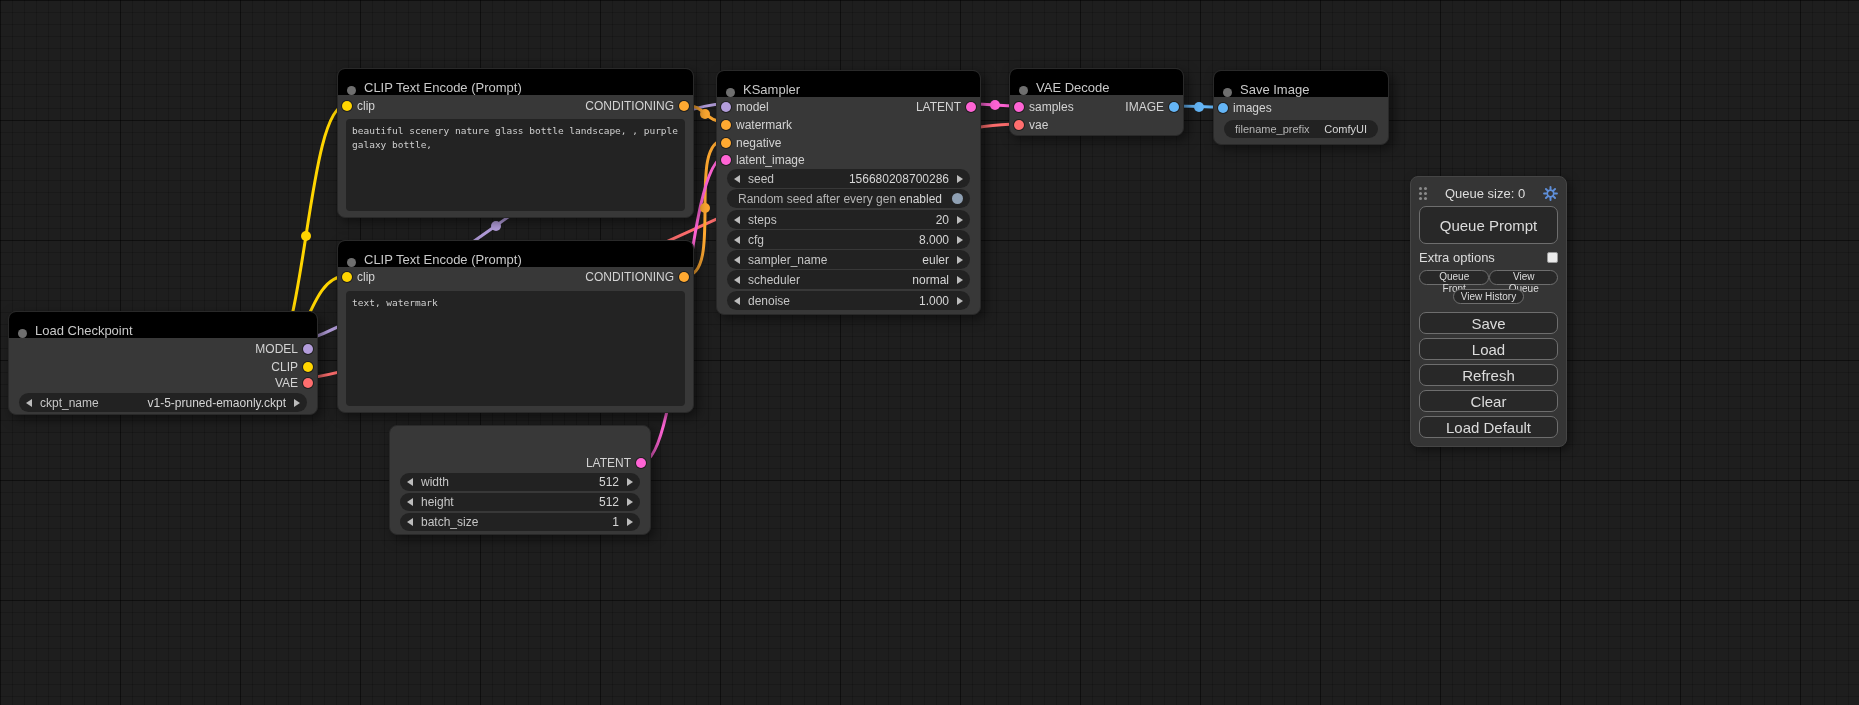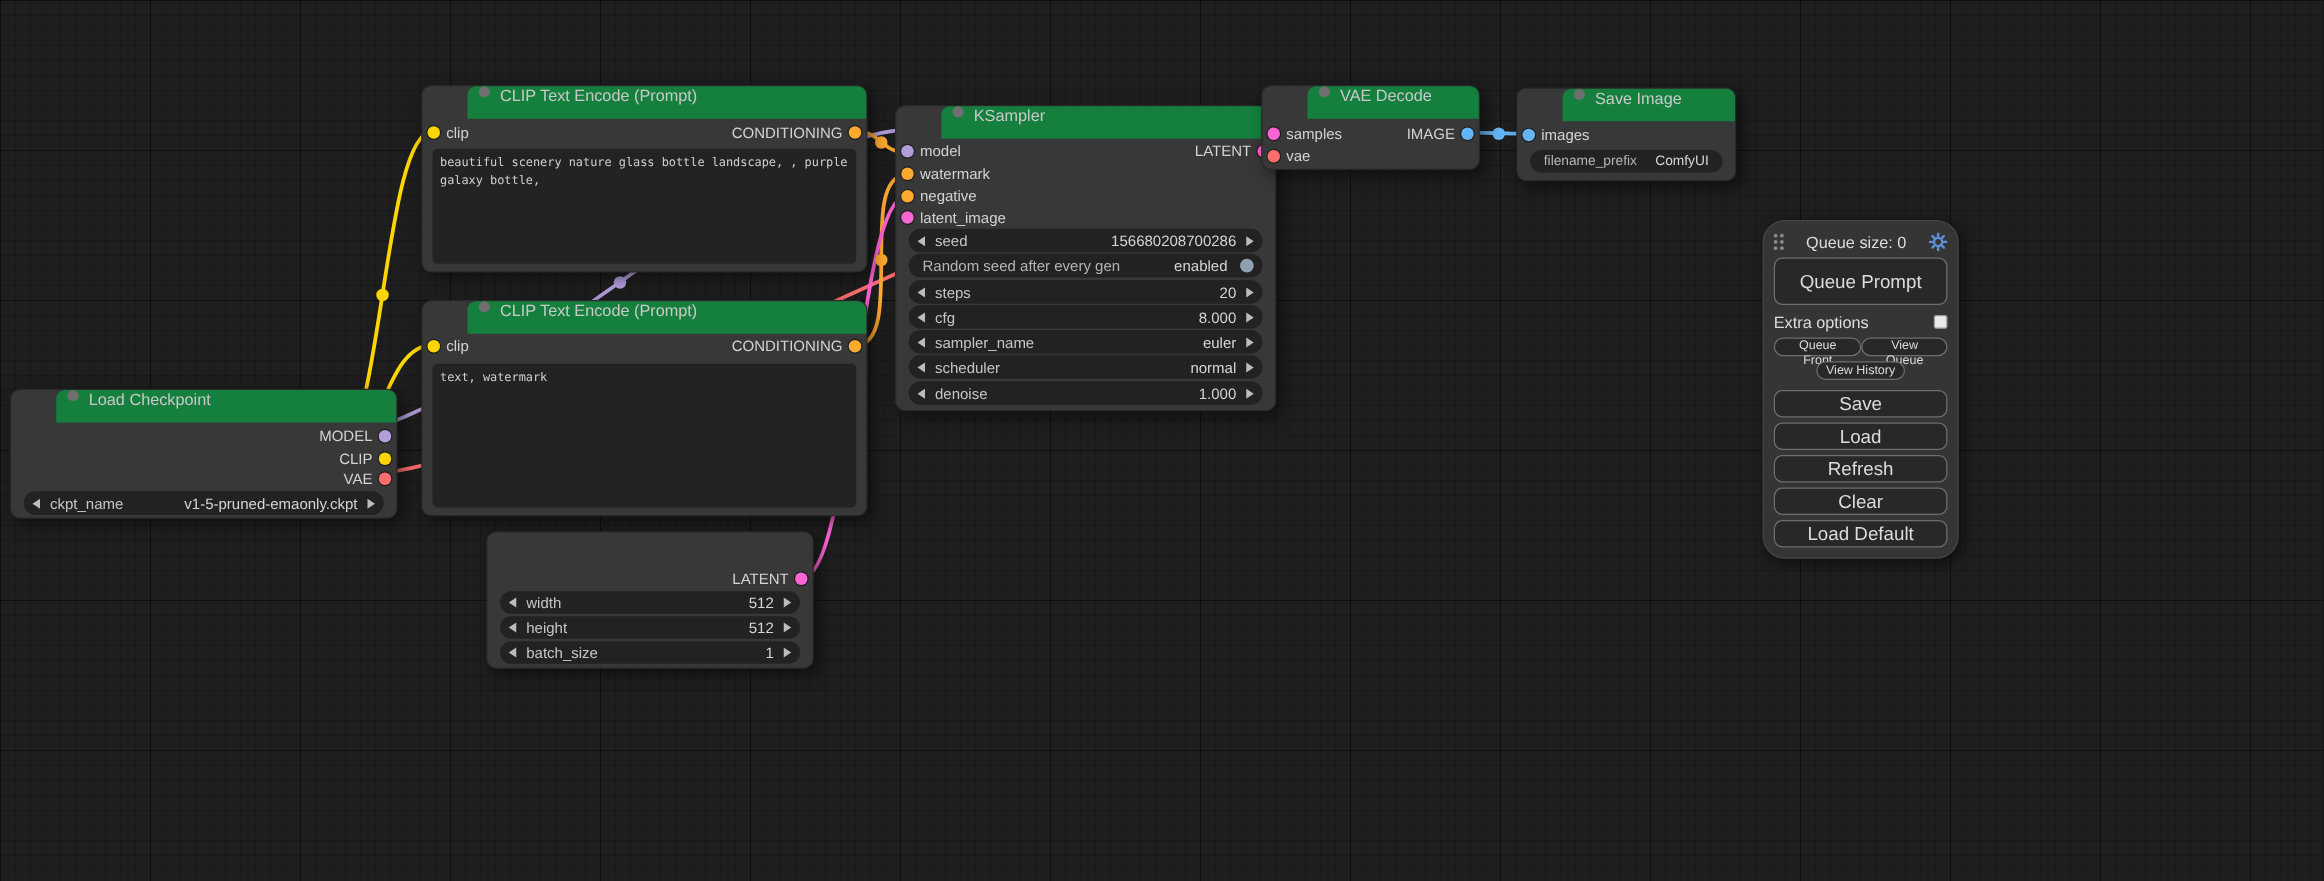--- a/index.html
+++ b/index.html
@@ -14,23 +14,23 @@
       linear-gradient(rgba(0,0,0,.18) 1px, transparent 1px),
       linear-gradient(90deg, rgba(0,0,0,.18) 1px, transparent 1px);
     background-size:120px 120px,120px 120px,12px 12px,12px 12px;
   }
   .links-svg{ position:absolute; left:0; top:0; }
   .node{
     position:absolute; background:#383838; border:1px solid #292929;
     border-radius:8px; box-shadow:4px 4px 12px rgba(0,0,0,.5);
   }
   .node-title{
-    height:26px; background:#15803d; border-radius:7px 7px 0 0;
-    display:flex; align-items:flex-start; padding:0 9px; gap:8px;
-    font-size:13px; color:#c9c9c9; white-space:nowrap;margin-left:36px;
+    height:26px; background:#000000; border-radius:7px 7px 0 0;
+    display:flex; align-items:flex-end; padding:0 9px; gap:8px;
+    font-size:13px; color:#c9c9c9; white-space:nowrap;
   }
   .status-dot{ width:9px; height:9px; border-radius:50%; background:#6f6f6f; flex:none; }
   .slot{
     position:absolute; display:flex; align-items:center; gap:5px; height:14px;
     font-size:12px; color:#d3d3d3; white-space:nowrap;
   }
   .slot.in{ left:4px; }
   .slot.out{ right:4px; }
   .dot{ width:10px; height:10px; border-radius:50%; flex:none; box-shadow:0 0 0 1px rgba(0,0,0,.45); }
   .widget{
@@ -49,21 +49,21 @@
   .tri.right{ border-top:4.5px solid transparent; border-bottom:4.5px solid transparent; border-left:6px solid #bcbcbc; }
   .toggle-circle{ width:11px; height:11px; border-radius:50%; background:#8fa0b3; flex:none; margin-left:6px; }
   .prompt-box{
     position:absolute; left:8px; right:8px; background:#232323; border-radius:4px;
     padding:5px 6px; font-family:"DejaVu Sans Mono",monospace; font-size:9.5px;
     line-height:1.45; color:#cfcfcf; white-space:pre-wrap; overflow:hidden;
   }
   
   .menu{
     position:absolute; width:157px; background:#353535; border:1px solid #454545;
-    border-radius:18px; box-shadow:3px 3px 10px rgba(0,0,0,.5); padding:8px;
+    border-radius:8px; box-shadow:3px 3px 10px rgba(0,0,0,.5); padding:8px;
     display:flex; flex-direction:column;
   }
   .menu-header{ display:flex; align-items:center; justify-content:space-between; height:16px; margin-bottom:5px; color:#ddd; font-size:13px; }
   .drag-dots{ width:9px; height:14px; position:relative; flex:none; }
   .drag-dots::before{
     content:""; position:absolute; left:0; top:1px; width:3px; height:3px; border-radius:50%; background:#8a8a8a;
     box-shadow:5px 0 0 #8a8a8a, 0 5px 0 #8a8a8a, 5px 5px 0 #8a8a8a, 0 10px 0 #8a8a8a, 5px 10px 0 #8a8a8a;
   }
   .gear{ width:16px; height:16px; flex:none; display:flex; align-items:center; justify-content:center; cursor:pointer; }
   .btn{
@@ -183,21 +183,21 @@
       <span class="tri right"></span>
     </div>
     <div class="widget short" style="top:87px">
       <span class="tri left"></span>
       <span class="wlabel">batch_size</span>
       <span class="wvalue">1</span>
       <span class="tri right"></span>
     </div>
   </div>
 
-  <div class="node" style="left:716px;top:84px;width:305px;height:245px">
+  <div class="node" style="left:716px;top:70px;width:265px;height:245px">
     <div class="node-title">
       <span class="status-dot"></span>
       <span>KSampler</span>
     </div>
     <div class="slot in" style="top:29px">
       <span class="dot" style="background:#B39DDB"></span>
       <span>model</span>
     </div>
     <div class="slot in" style="top:47px">
       <span class="dot" style="background:#FFA931"></span>

